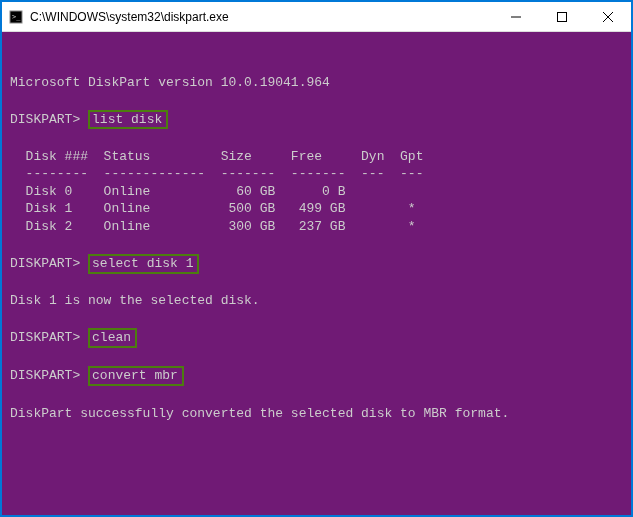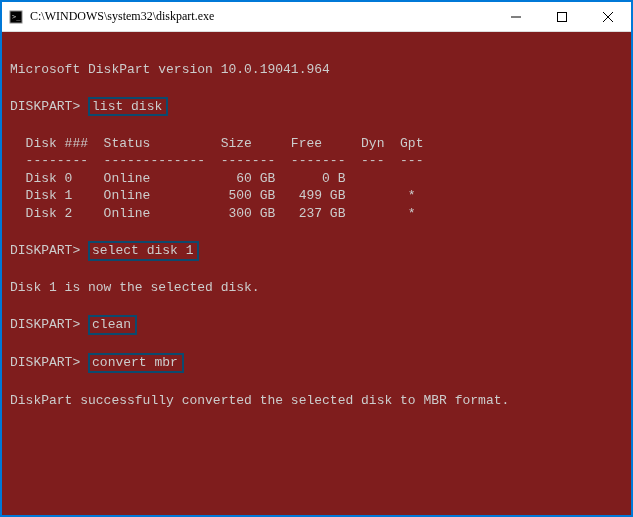--- a/index.html
+++ b/index.html
@@ -22,48 +22,48 @@
     .titlebar-icon {
       width: 16px;
       height: 16px;
       display: flex;
       align-items: center;
       justify-content: center;
       margin-right: 6px;
     }
     .titlebar-title {
       flex: 1;
-      font-family: Liberation Serif, serif;
+      font-family: Liberation Sans, sans-serif;
       font-size: 12px;
       color: #000;
     }
     .titlebar-controls {
       display: flex;
       height: 100%;
     }
     .titlebar-btn {
       width: 46px;
       height: 100%;
       display: flex;
       align-items: center;
       justify-content: center;
       font-family: 'Segoe UI', sans-serif;
     }
     .titlebar-btn svg { display: block; }
     .terminal {
-      background: #7f1d1d;
+      background: #701a75;
       color: #ccc;
       height: calc(100% - 30px);
-      padding: 10px 8px;
+      padding: 23px 8px;
       line-height: 1.35;
       overflow: hidden;
     }
     .line { white-space: pre; }
     .highlight {
-      border: 2px solid #0c4a6e;
+      border: 2px solid #4d7c0f;
       padding: 0 4px 0 2px;
       display: inline-block;
       line-height: 1.2;
     }
     .sp { display: inline-block; height: 1em; }
   </style>
 </head>
 <body>
 
 <div class="titlebar">

